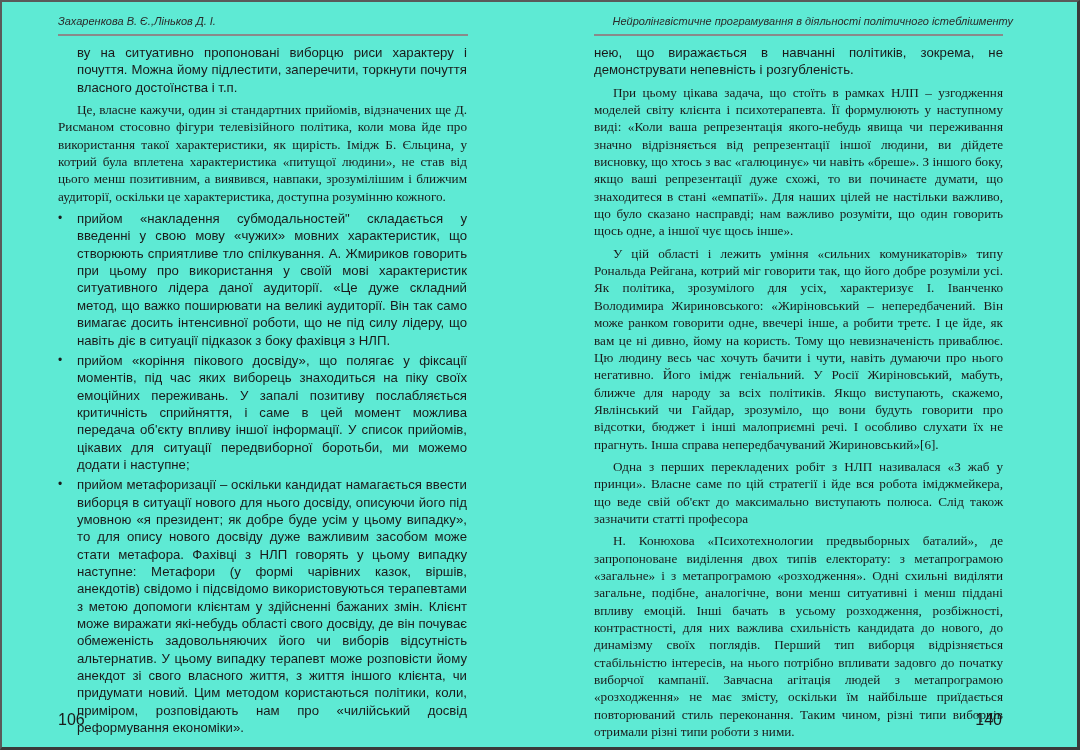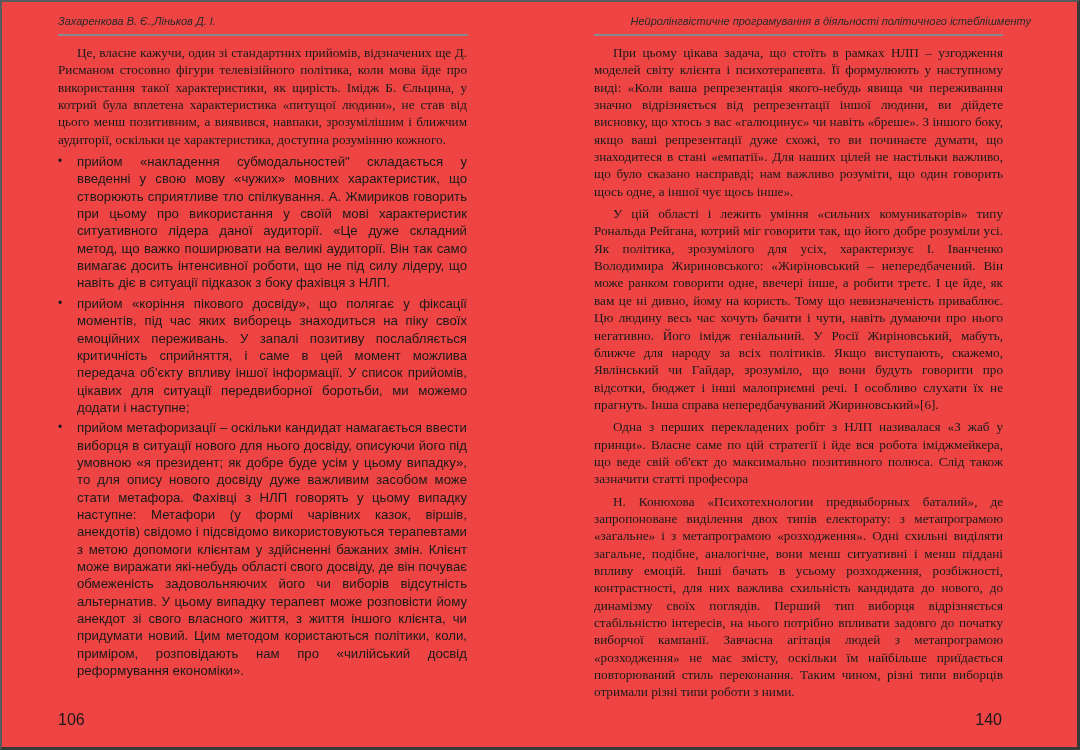--- a/index.html
+++ b/index.html
@@ -10,36 +10,36 @@
       color: #1a1a1a;
     }
     .spread {
       position: relative;
       width: 1080px; height: 750px;
       box-sizing: border-box;
       border-top: 2px solid #5a5a5a;
       border-left: 2px solid #5a5a5a;
       border-bottom: 3px solid #3a3a3a;
       border-right: 3px solid #3a3a3a;
-      background: #ef4444;
+      background: #5eead4;
     }
     .page {
       position: absolute; top: 0; bottom: 0;
       box-sizing: border-box;
     }
     .page.left { left: 0; width: 540px; }
     .page.right { left: 540px; width: 535px; }
 
     .running-head {
       position: absolute; top: 13px;
       font-style: italic; font-size: 11px; color: #2a2a2a;
       white-space: nowrap;
     }
     .page.left .running-head { left: 56px; }
-    .page.right .running-head { right: 46px; text-align: left; }
+    .page.right .running-head { right: 64px; text-align: left; }
     .head-rule {
       position: absolute; top: 32px; height: 2px; background: #8a8a8a;
     }
     .page.left .head-rule { left: 56px; width: 410px; }
     .page.right .head-rule { left: 52px; width: 409px; }
 
     .body {
       position: absolute; top: 42px;
       font-size: 13.2px; line-height: 17.35px;
       text-align: justify;
@@ -67,20 +67,21 @@
 </head>
 <body>
 
 <div class="spread">
 
   <div class="page left">
     <div class="running-head">Захаренкова В. Є.,Ліньков Д. І.</div>
     <div class="head-rule"></div>
 
     <div class="body">
+      <p class="bullet-cont">ву на ситуативно пропоновані виборцю риси характеру і почуття. Можна йому підлестити, заперечити, торкнути почуття власного достоїнства і т.п.</p>
       <p class="indent">Це, власне кажучи, один зі стандартних прийомів, відзначених ще Д. Рисманом стосовно фігури телевізійного політика, коли мова йде про використання такої характеристики, як щирість. Імідж Б. Єльцина, у котрий була вплетена характеристика «питущої людини», не став від цього менш позитивним, а виявився, навпаки, зрозумілішим і ближчим аудиторії, оскільки це характеристика, доступна розумінню кожного.</p>
       <ul class="bullets">
         <li>
           <span class="bullet-icon">•</span>
           <span>прийом «накладення субмодальностей" складається у введенні у свою мову «чужих» мовних характеристик, що створюють сприятливе тло спілкування. А. Жмириков говорить при цьому про використання у своїй мові характеристик ситуативного лідера даної аудиторії. «Це дуже складний метод, що важко поширювати на великі аудиторії. Він так само вимагає досить інтенсивної роботи, що не під силу лідеру, що навіть діє в ситуації підказок з боку фахівця з НЛП.</span>
         </li>
         <li>
           <span class="bullet-icon">•</span>
           <span>прийом «коріння пікового досвіду», що полягає у фіксації моментів, під час яких виборець знаходиться на піку своїх емоційних переживань. У запалі позитиву послабляється критичність сприйняття, і саме в цей момент можлива передача об'єкту впливу іншої інформації. У список прийомів, цікавих для ситуації передвиборної боротьби, ми можемо додати і наступне;</span>
         </li>
@@ -93,23 +94,24 @@
     </div>
 
     <div class="folio">106</div>
   </div>
 
   <div class="page right">
     <div class="running-head">Нейролінгвістичне програмування в діяльності політичного істеблішменту</div>
     <div class="head-rule"></div>
 
     <div class="body">
+      <p>нею, що виражається в навчанні політиків, зокрема, не демонструвати непевність і розгубленість.</p>
       <p class="indent">При цьому цікава задача, що стоїть в рамках НЛП – узгодження моделей світу клієнта і психотерапевта. Її формулюють у наступному виді: «Коли ваша репрезентація якого-небудь явища чи переживання значно відрізняється від репрезентації іншої людини, ви дійдете висновку, що хтось з вас «галюцинує» чи навіть «бреше». З іншого боку, якщо ваші репрезентації дуже схожі, то ви починаєте думати, що знаходитеся в стані «емпатії». Для наших цілей не настільки важливо, що було сказано насправді; нам важливо розуміти, що один говорить щось одне, а іншої чує щось інше».</p>
       <p class="indent">У цій області і лежить уміння «сильних комуникаторів» типу Рональда Рейгана, котрий міг говорити так, що його добре розуміли усі. Як політика, зрозумілого для усіх, характеризує І. Іванченко Володимира Жириновського: «Жиріновський – непередбачений. Він може ранком говорити одне, ввечері інше, а робити третє. І це йде, як вам це ні дивно, йому на користь. Тому що невизначеність приваблює. Цю людину весь час хочуть бачити і чути, навіть думаючи про нього негативно. Його імідж геніальний. У Росії Жиріновський, мабуть, ближче для народу за всіх політиків. Якщо виступають, скажемо, Явлінський чи Гайдар, зрозуміло, що вони будуть говорити про відсотки, бюджет і інші малоприємні речі. І особливо слухати їх не прагнуть. Інша справа непередбачуваний Жириновський»[6].</p>
-      <p class="indent">Одна з перших перекладених робіт з НЛП називалася «З жаб у принци». Власне саме по цій стратегії і йде вся робота іміджмейкера, що веде свій об'єкт до максимально позитивного полюса. Слід також зазначити статті професора</p>
+      <p class="indent">Одна з перших перекладених робіт з НЛП називалася «З жаб у принци». Власне саме по цій стратегії і йде вся робота іміджмейкера, що веде свій об'єкт до максимально виступають полюса. Слід також зазначити статті професора</p>
       <p class="indent">Н. Конюхова «Психотехнологии предвыборных баталий», де запропоноване виділення двох типів електорату: з метапрограмою «загальне» і з метапрограмою «розходження». Одні схильні виділяти загальне, подібне, аналогічне, вони менш ситуативні і менш піддані впливу емоцій. Інші бачать в усьому розходження, розбіжності, контрастності, для них важлива схильність кандидата до нового, до динамізму своїх поглядів. Перший тип виборця відрізняється стабільністю інтересів, на нього потрібно впливати задовго до початку виборчої кампанії. Завчасна агітація людей з метапрограмою «розходження» не має змісту, оскільки їм найбільше приїдається повторюваний стиль переконання. Таким чином, різні типи виборців отримали різні типи роботи з ними.</p>
 
     </div>
 
     <div class="folio">140</div>
   </div>
 
 </div>
 
 </body></html>

